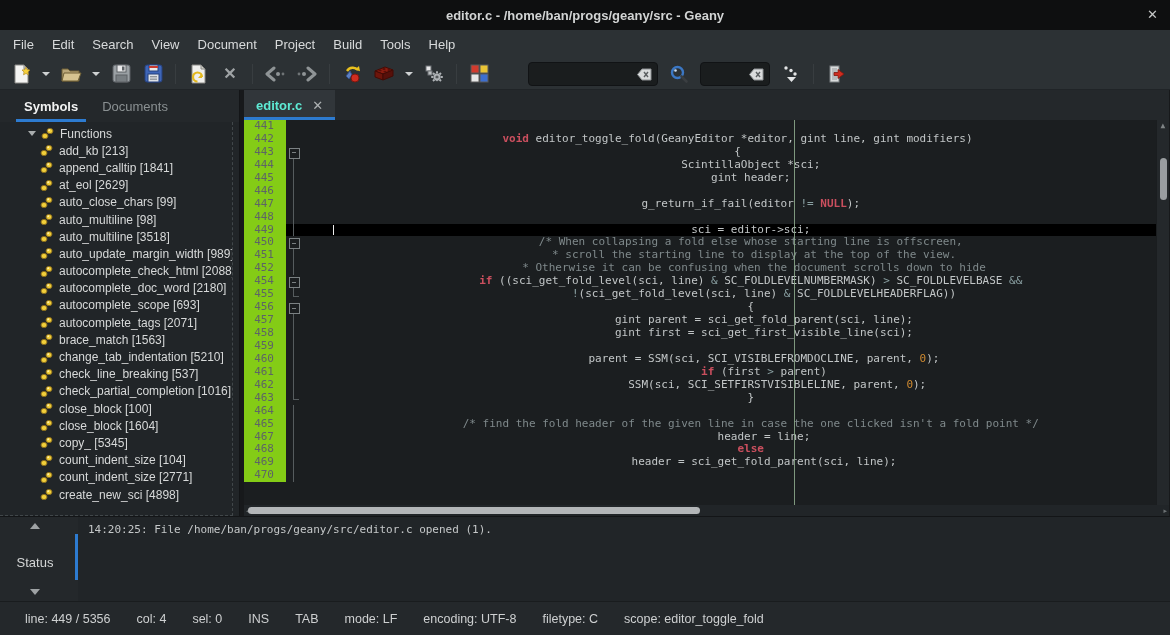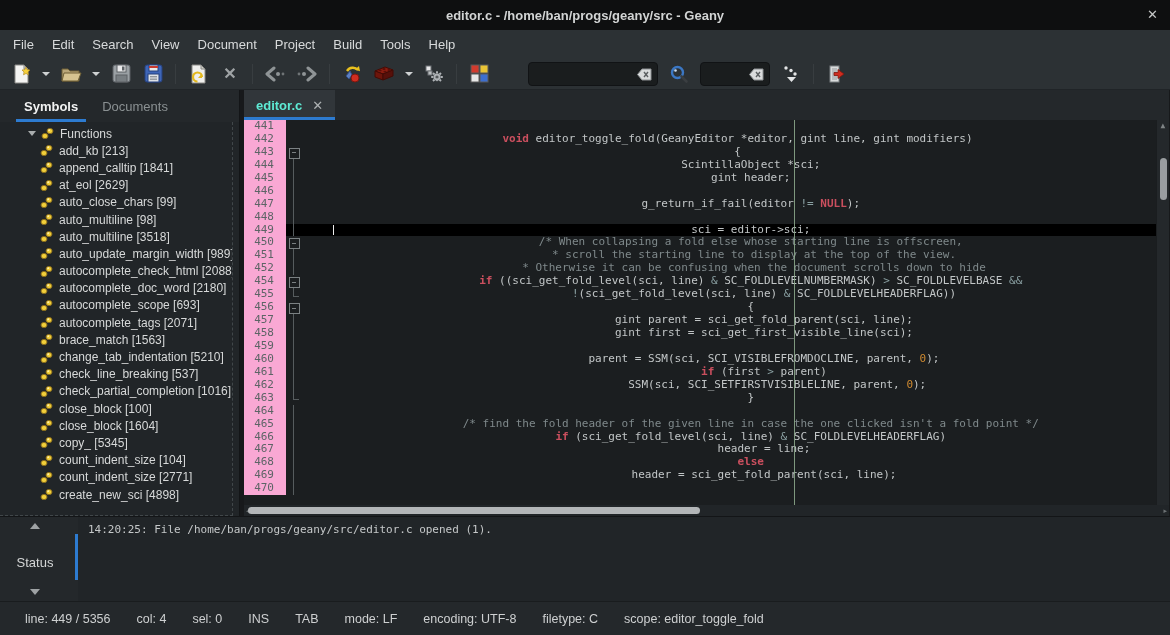--- a/index.html
+++ b/index.html
@@ -60,21 +60,21 @@
   .doc-tabbar { height:30px; background:#24282b; display:flex; flex:none; }
   .doc-tab { background:#31363a; display:flex; align-items:center; padding:0 12px; gap:10px;
              position:relative; }
   .doc-tab .label { color:#5eead4; font-size:13px; font-weight:600; }
   .doc-tab .tab-close { color:#aeb2b3; font-size:13px; }
   .doc-tab::after { content:""; position:absolute; left:0; right:0; bottom:0; height:3px; background:#2d7bd0; }
 
   .editor { flex:1; background:#1b1e20; position:relative; overflow:hidden;
             font-family:"DejaVu Sans Mono", monospace; font-size:11px; }
   .row { display:flex; height:12.95px; line-height:12.95px; }
-  .ln { width:42px; flex:none; background:#f9a8d4; color:#5d6466; text-align:right; padding-right:12px; }
+  .ln { width:42px; flex:none; background:#84cc16; color:#5d6466; text-align:right; padding-right:12px; }
   .fold { width:16px; flex:none; position:relative; }
   .code { flex:1; white-space:pre; position:relative; padding-left:4px; color:#c2c6c7;text-align:center; }
   .row.cur .fold, .row.cur .code { background:#000000; }
   .f-line::before { content:""; position:absolute; left:7px; top:0; bottom:0; width:1px; background:#565c5e; }
   .f-tee::before { content:""; position:absolute; left:7px; top:0; height:60%; width:1px; background:#565c5e; }
   .f-tee::after { content:""; position:absolute; left:7px; top:60%; width:6px; height:1px; background:#565c5e; }
   .f-box::before { content:""; position:absolute; left:3px; top:50%; margin-top:-4.5px; width:9px; height:9px;
                    border:1px solid #7b8183; background:#1b1e20; }
   .f-box::after { content:""; position:absolute; left:6px; top:50%; width:4px; height:1px; background:#7b8183; }
   .tk-k { color:#ca4f5e; font-weight:bold; }
@@ -650,25 +650,20 @@
             <span class="ln">464</span>
             <span class="fold f-line"></span>
             <span class="code"></span>
           </div>
           <div class="row">
             <span class="ln">465</span>
             <span class="fold f-line"></span>
             <span class="code"><span class="tk-c">    /* find the fold header of the given line in case the one clicked isn't a fold point */</span></span>
           </div>
           <div class="row">
-            <span class="ln">466</span>
-            <span class="fold f-line"></span>
-            <span class="code"><span class="tk">    </span><span class="tk-k">if</span><span class="tk"> (sci_get_fold_level(sci, line) </span><span class="tk-o">&amp;</span><span class="tk"> SC_FOLDLEVELHEADERFLAG)</span></span>
-          </div>
-          <div class="row">
             <span class="ln">467</span>
             <span class="fold f-line"></span>
             <span class="code"><span class="tk">        header = line;</span></span>
           </div>
           <div class="row">
             <span class="ln">468</span>
             <span class="fold f-line"></span>
             <span class="code"><span class="tk">    </span><span class="tk-k">else</span></span>
           </div>
           <div class="row">

